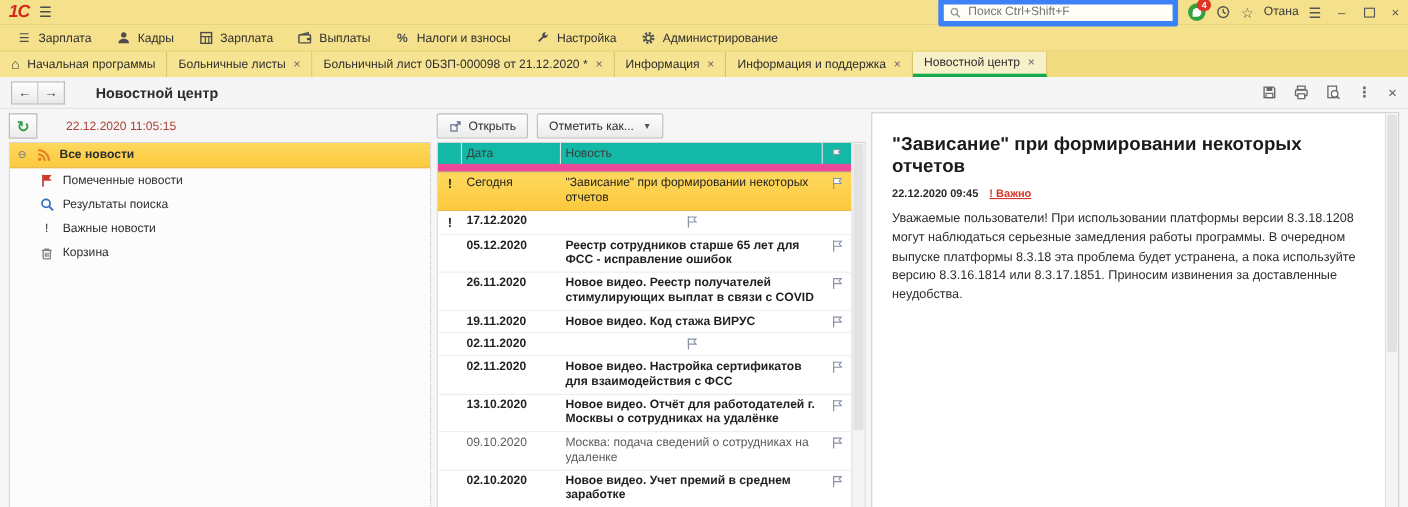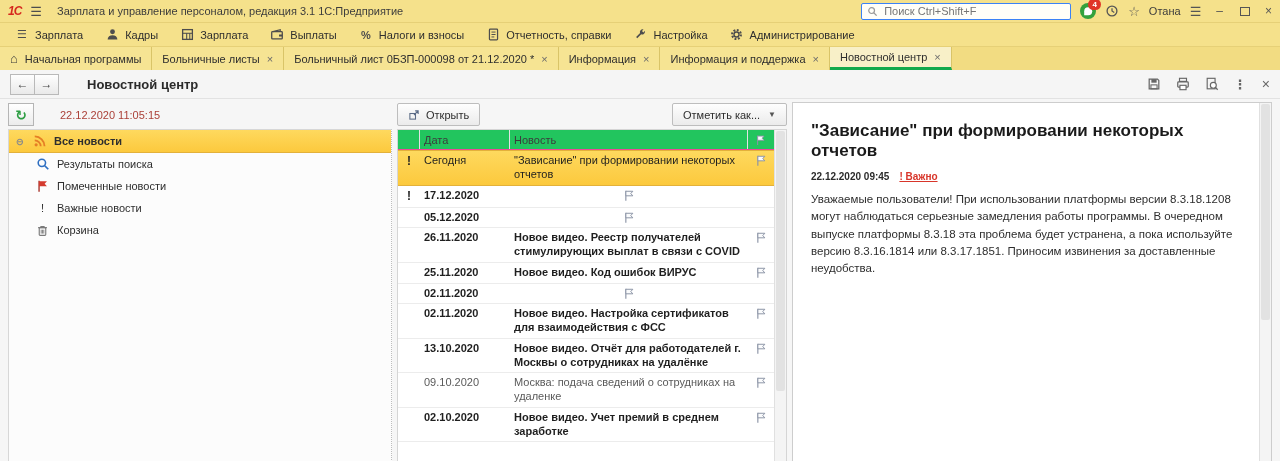--- a/index.html
+++ b/index.html
@@ -5,24 +5,24 @@
   html,body{margin:0;padding:0;}
   body{
     width:1280px;height:461px;overflow:hidden;
     font-family:"Liberation Sans","DejaVu Sans",sans-serif;
     font-size:11px;color:#333;background:#f4f4f4;position:relative;
   }
   svg{display:block;}
   
   .topbar{height:22px;background:#f5e18b;border-bottom:1px solid #e6d077;
     display:flex;align-items:center;padding:0 8px;gap:9px;}
-  .logo-1c{color:#d6281e;font-weight:bold;font-style:italic;font-size:12px;line-height:1;letter-spacing:-1px;}
+  .logo-1c{color:#d6281e;font-weight:bold;font-style:italic;font-size:16px;line-height:1;letter-spacing:-1px;}
   .hamburger{font-size:13px;color:#4d4d4d;cursor:pointer;}
   .app-title{font-size:11px;color:#3c3c3c;margin-left:6px;}
-  .search-box{margin-left:auto;width:198px;height:15px;background:#fffef8;border:1px solid #3b82f6;
+  .search-box{margin-left:auto;width:198px;height:15px;background:#fffef8;border:5px solid #3b82f6;
     border-radius:2px;display:flex;align-items:center;padding:0 5px;gap:4px;color:#8a8a8a;}
   .search-box input{border:none;outline:none;background:transparent;font-size:11px;color:#8a8a8a;width:160px;
     font-family:"Liberation Sans","DejaVu Sans",sans-serif;}
   .notif{position:relative;width:16px;height:16px;border-radius:50%;background:#33a23d;flex:none;}
   .notif-badge{position:absolute;top:-4px;right:-5px;min-width:11px;height:11px;border-radius:6px;
     background:#e03427;color:#fff;font-size:8px;font-weight:bold;text-align:center;line-height:11px;padding:0 1px;}
   .tb-ico{color:#555;font-size:13px;line-height:1;cursor:pointer;}
   .user-name{font-size:11px;color:#3c3c3c;}
   .win-btn{color:#555;font-size:12px;line-height:1;cursor:pointer;margin-left:6px;}
   .win-restore{display:inline-block;width:8px;height:7px;border:1px solid #555;margin-left:8px;}
@@ -55,27 +55,27 @@
   .refresh-btn span{color:#2e9e44;font-weight:bold;font-size:14px;line-height:1;}
   .refresh-time{color:#ab4038;font-size:11px;}
   .tree{flex:1;border:1px solid #d7d7d7;border-right:1px dotted #bdbdbd;background:#fcfcfc;margin-top:2px;overflow:hidden;}
   .tree-item{height:22px;display:flex;align-items:center;gap:7px;padding-left:26px;cursor:pointer;color:#2e2e2e;}
   .tree-item.root{padding-left:6px;}
   .tree-item.selected{background:linear-gradient(#fed95e,#fcc93d);border-bottom:1px solid #e3b13a;font-weight:bold;}
   .tree-expander{color:#8a8a8a;font-size:10px;width:10px;text-align:center;}
   .tree-ico{width:15px;height:15px;display:flex;align-items:center;justify-content:center;}
   
   .mid-panel{width:390px;flex:none;display:flex;flex-direction:column;}
-  .mid-toolbar{height:25px;display:flex;align-items:center;gap:8px;flex:none;justify-content:space-between;}
+  .mid-toolbar{height:25px;display:flex;align-items:center;gap:8px;flex:none;}
   .btn{height:21px;border:1px solid #bdbdbd;border-radius:2px;background:linear-gradient(#fefefe,#ebebeb);
     display:flex;align-items:center;gap:6px;padding:0 10px;font-size:11px;color:#2e2e2e;cursor:pointer;}
   .btn .caret{font-size:8px;color:#555;margin-left:2px;}
   .news-table{flex:1;border:1px solid #d5d5d5;background:#fff;margin-top:2px;display:flex;overflow:hidden;}
   .nt-main{flex:1;display:flex;flex-direction:column;overflow:hidden;}
-  .nt-header{display:grid;grid-template-columns:22px 90px 1fr 26px;background:#22c55e;border-bottom:1px solid #ec4899;
+  .nt-header{display:grid;grid-template-columns:22px 90px 1fr 26px;background:#14b8a6;border-bottom:7px solid #ec4899;
     color:#3c3c3c;flex:none;height:19px;align-items:center;}
   .nt-header .hc{padding:0 4px;border-right:1px solid #e3e3e3;height:100%;display:flex;align-items:center;}
   .nt-header .hc:last-child{border-right:none;justify-content:center;}
   .news-row{display:grid;grid-template-columns:22px 90px 1fr 26px;border-bottom:1px solid #ececec;
     align-items:start;cursor:pointer;background:#fff;}
   .news-row .cell{padding:3px 4px;line-height:1.25;}
   .news-row.unread .cell{font-weight:bold;color:#1f1f1f;}
   .news-row.read .cell{color:#5a5a5a;}
   .news-row.selected{background:linear-gradient(#fed95e,#fcc93d);border-top:1px solid #e3b13a;border-bottom:1px solid #e3b13a;}
   .news-row.selected .cell{color:#1f1f1f;}
@@ -93,21 +93,20 @@
   .article-text{font-size:11.5px;line-height:1.5;color:#2e2e2e;max-width:460px;}
   .art-scroll{width:11px;flex:none;background:#f4f4f4;border-left:1px solid #e0e0e0;position:relative;}
   .art-scroll .thumb{position:absolute;top:1px;left:1px;right:1px;height:60%;background:#e2e2e2;border-radius:2px;}
 </style>
 </head>
 <body>
 
 <div class="topbar">
   <span class="logo-1c">1С</span>
   <span class="hamburger">☰</span>
-  <span class="app-title">Зарплата и управление персоналом, редакция 3.1 1С:Предприятие</span>
   <div class="search-box">
     <svg width="11" height="11" viewBox="0 0 16 16">
         <circle cx="6.7" cy="6.7" r="4.2" fill="none" stroke="#9a9a9a" stroke-width="1.8"></circle>
         <line x1="10" y1="10" x2="14" y2="14" stroke="#9a9a9a" stroke-width="2"></line>
       </svg>
     <input placeholder="Поиск Ctrl+Shift+F" style="">
   </div>
   <div class="notif">
     <svg width="16" height="16" viewBox="0 0 16 16">
         <path d="M4.2 8.2a4 4 0 1 1 4 4H4.2z" fill="#fff"></path>
@@ -163,31 +162,20 @@
       </span>
     <span class="mi-label">Выплаты</span>
   </div>
     <div class="menu-item">
     <span class="mi-icon">%</span>
     <span class="mi-label">Налоги и взносы</span>
   </div>
     <div class="menu-item">
     <span class="mi-icon">
         <svg width="13" height="13" viewBox="0 0 16 16">
-          <rect x="3" y="1.5" width="10" height="13" rx="1" fill="none" stroke="#4d4d4d" stroke-width="1.5"></rect>
-          <line x1="5.5" y1="5" x2="10.5" y2="5" stroke="#4d4d4d" stroke-width="1.2"></line>
-          <line x1="5.5" y1="8" x2="10.5" y2="8" stroke="#4d4d4d" stroke-width="1.2"></line>
-          <line x1="5.5" y1="11" x2="9" y2="11" stroke="#4d4d4d" stroke-width="1.2"></line>
-        </svg>
-      </span>
-    <span class="mi-label">Отчетность, справки</span>
-  </div>
-    <div class="menu-item">
-    <span class="mi-icon">
-        <svg width="13" height="13" viewBox="0 0 16 16">
           <path d="M13.5 4.5a3.4 3.4 0 0 1-4.6 3.2L4 12.6 2.6 11.2l4.9-4.9A3.4 3.4 0 0 1 11.7 1.7l-1.9 1.9 1.8 1.8 1.9-1.9z" fill="#4d4d4d"></path>
         </svg>
       </span>
     <span class="mi-label">Настройка</span>
   </div>
     <div class="menu-item">
     <span class="mi-icon">
         <svg width="13" height="13" viewBox="0 0 16 16">
           <circle cx="8" cy="8" r="5.4" fill="none" stroke="#4d4d4d" stroke-width="2.6" stroke-dasharray="2.3 1.9"></circle>
           <circle cx="8" cy="8" r="3.1" fill="none" stroke="#4d4d4d" stroke-width="1.7"></circle>
@@ -279,35 +267,35 @@
               <path d="M2 7.2a7 7 0 0 1 6.8 6.8" fill="none" stroke="#e57e25" stroke-width="2.1"></path>
               <path d="M2 2.8A11.3 11.3 0 0 1 13.2 14" fill="none" stroke="#e57e25" stroke-width="2.1"></path>
             </svg>
           </span>
       <span class="tree-label">Все новости</span>
     </div>
         <div class="tree-item">
 
       <span class="tree-ico">
             <svg width="14" height="14" viewBox="0 0 16 16">
+              <line x1="3.5" y1="2" x2="3.5" y2="14.5" stroke="#a8352c" stroke-width="1.6"></line>
+              <path d="M3.5 2.5h9l-2.6 2.9 2.6 2.9h-9z" fill="#d43a2e"></path>
+            </svg>
+          </span>
+      <span class="tree-label">Помеченные новости</span>
+    </div>
+        <div class="tree-item">
+
+      <span class="tree-ico">
+            <svg width="14" height="14" viewBox="0 0 16 16">
               <circle cx="6.7" cy="6.7" r="4.2" fill="none" stroke="#2f6fc1" stroke-width="1.8"></circle>
               <line x1="10" y1="10" x2="14" y2="14" stroke="#2f6fc1" stroke-width="2"></line>
             </svg>
           </span>
       <span class="tree-label">Результаты поиска</span>
-    </div>
-        <div class="tree-item">
-
-      <span class="tree-ico">
-            <svg width="14" height="14" viewBox="0 0 16 16">
-              <line x1="3.5" y1="2" x2="3.5" y2="14.5" stroke="#a8352c" stroke-width="1.6"></line>
-              <path d="M3.5 2.5h9l-2.6 2.9 2.6 2.9h-9z" fill="#d43a2e"></path>
-            </svg>
-          </span>
-      <span class="tree-label">Помеченные новости</span>
     </div>
         <div class="tree-item">
 
       <span class="tree-ico">!</span>
       <span class="tree-label">Важные новости</span>
     </div>
         <div class="tree-item">
 
       <span class="tree-ico">
             <svg width="13" height="13" viewBox="0 0 16 16">
@@ -371,42 +359,43 @@
       <div class="flag-cell">
                 <svg width="13" height="13" viewBox="0 0 16 16">
                   <line x1="3.5" y1="2" x2="3.5" y2="14.5" stroke="#8a93a5" stroke-width="1.4"></line>
                   <path d="M3.5 2.8h8.6l-2.5 2.8 2.5 2.8H3.5z" fill="#fafbfc" stroke="#8a93a5" stroke-width="1.2"></path>
                 </svg>
               </div>
     </div>
             <div class="news-row unread">
       <div class="cell imp-mark"></div>
       <div class="cell nr-date">05.12.2020</div>
+      <div class="cell nr-title">Реестр сотрудников старше 65 лет для ФСС - исправление ошибок</div>
       <div class="flag-cell">
                 <svg width="13" height="13" viewBox="0 0 16 16">
                   <line x1="3.5" y1="2" x2="3.5" y2="14.5" stroke="#8a93a5" stroke-width="1.4"></line>
                   <path d="M3.5 2.8h8.6l-2.5 2.8 2.5 2.8H3.5z" fill="#fafbfc" stroke="#8a93a5" stroke-width="1.2"></path>
                 </svg>
               </div>
     </div>
             <div class="news-row unread">
       <div class="cell imp-mark"></div>
       <div class="cell nr-date">26.11.2020</div>
       <div class="cell nr-title">Новое видео. Реестр получателей стимулирующих выплат в связи с COVID</div>
       <div class="flag-cell">
                 <svg width="13" height="13" viewBox="0 0 16 16">
                   <line x1="3.5" y1="2" x2="3.5" y2="14.5" stroke="#8a93a5" stroke-width="1.4"></line>
                   <path d="M3.5 2.8h8.6l-2.5 2.8 2.5 2.8H3.5z" fill="#fafbfc" stroke="#8a93a5" stroke-width="1.2"></path>
                 </svg>
               </div>
     </div>
             <div class="news-row unread">
       <div class="cell imp-mark"></div>
-      <div class="cell nr-date">25.11.2020</div>
-      <div class="cell nr-title">Новое видео. Код ошибок ВИРУС</div>
+      <div class="cell nr-date">19.11.2020</div>
+      <div class="cell nr-title">Новое видео. Код стажа ВИРУС</div>
       <div class="flag-cell">
                 <svg width="13" height="13" viewBox="0 0 16 16">
                   <line x1="3.5" y1="2" x2="3.5" y2="14.5" stroke="#8a93a5" stroke-width="1.4"></line>
                   <path d="M3.5 2.8h8.6l-2.5 2.8 2.5 2.8H3.5z" fill="#fafbfc" stroke="#8a93a5" stroke-width="1.2"></path>
                 </svg>
               </div>
     </div>
             <div class="news-row unread">
       <div class="cell imp-mark"></div>
       <div class="cell nr-date">02.11.2020</div>

